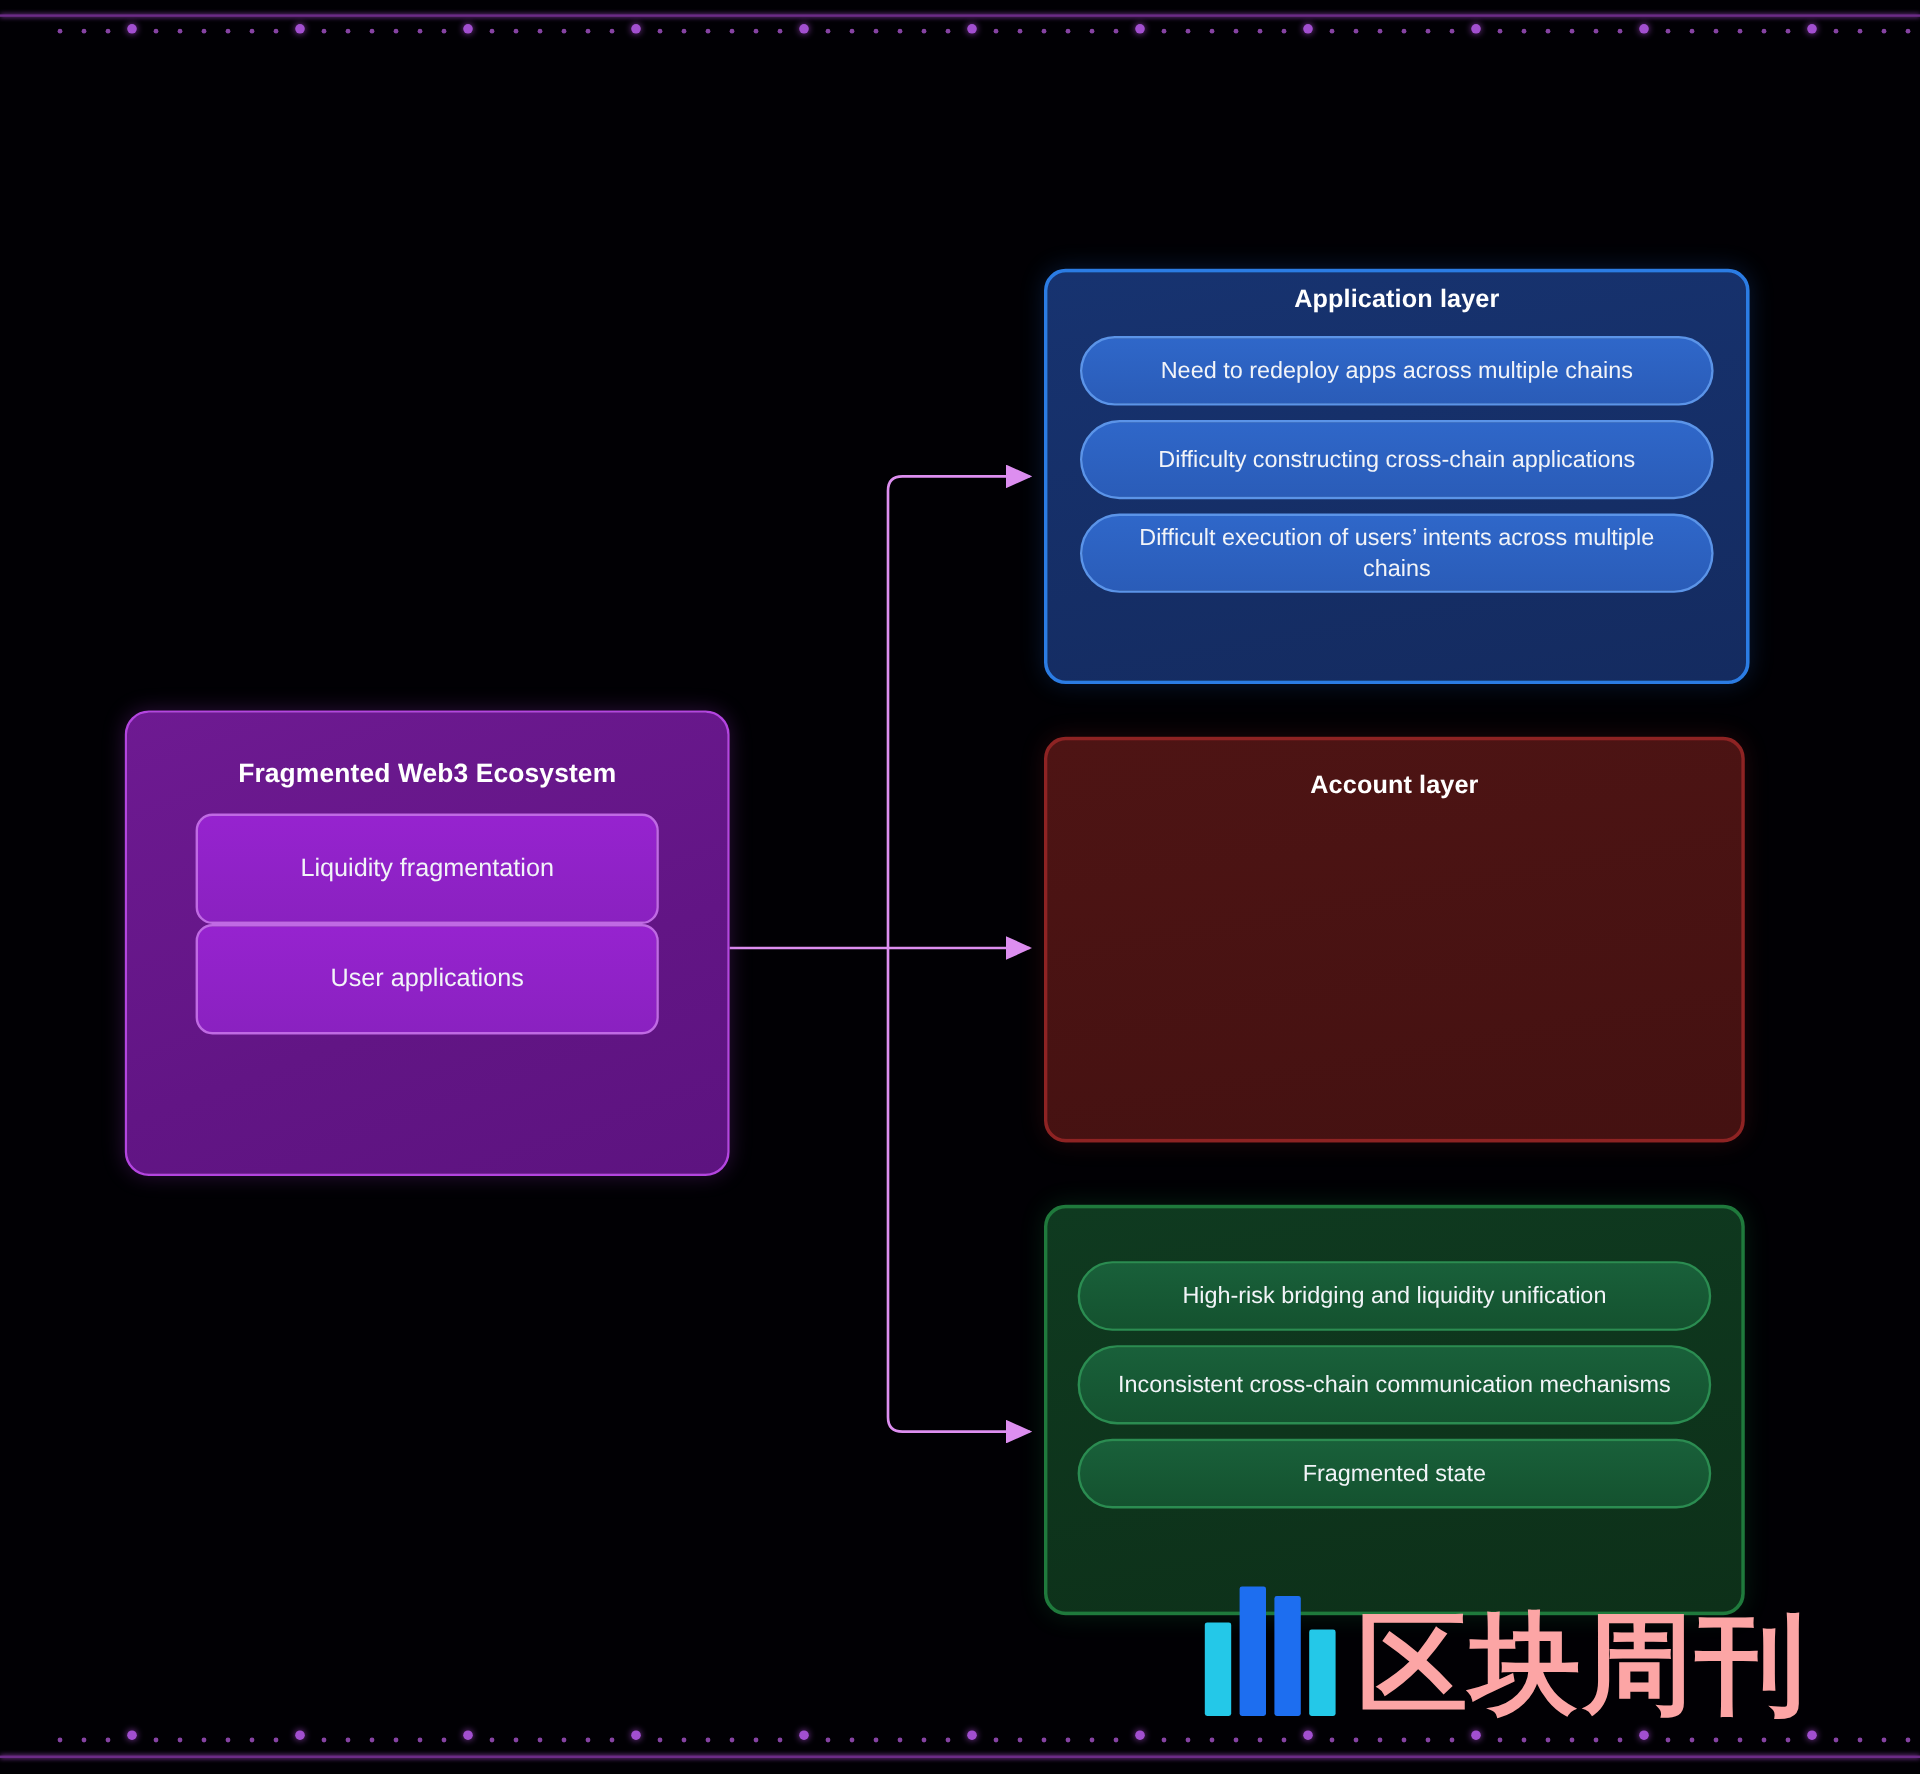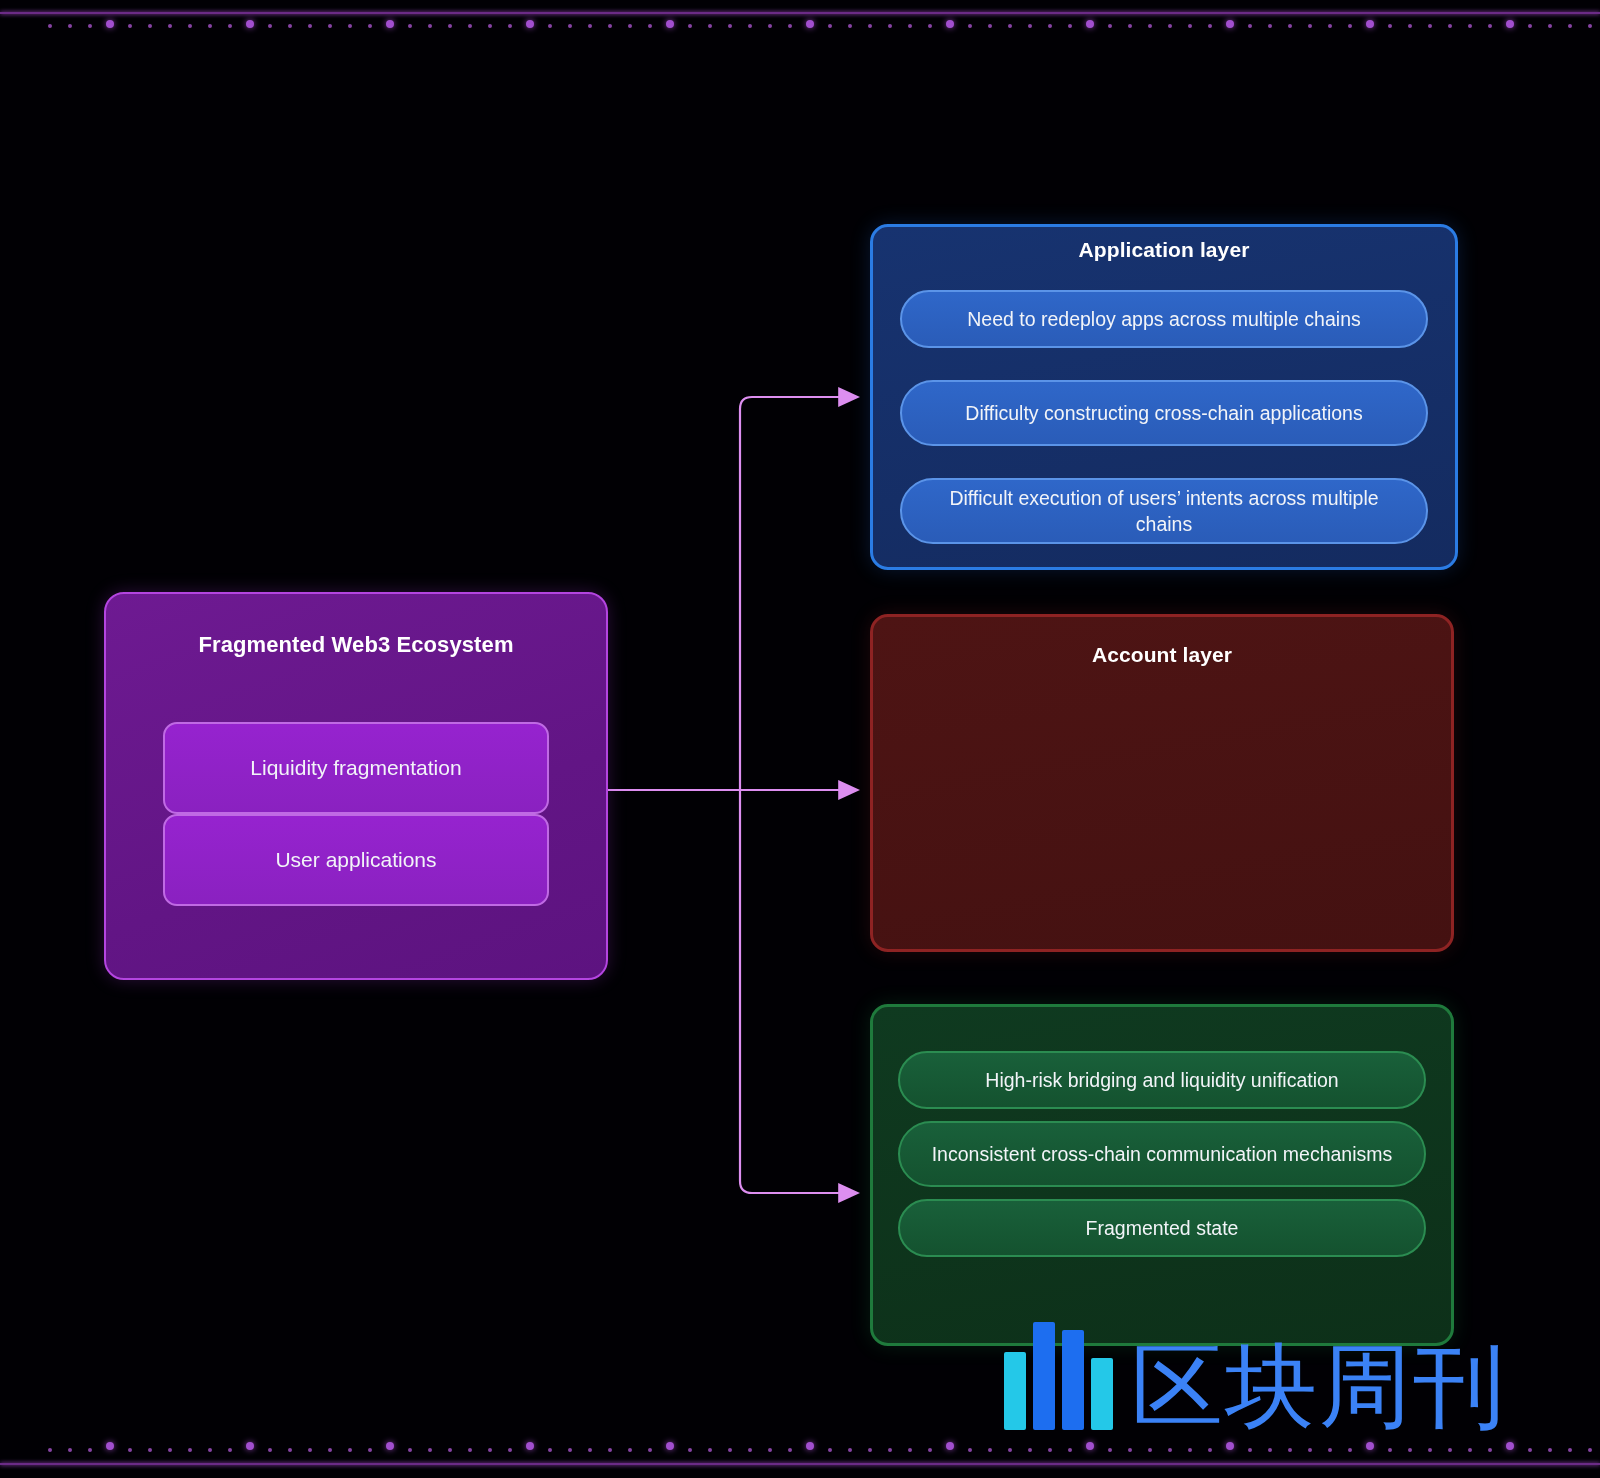--- a/index.html
+++ b/index.html
@@ -111,36 +111,36 @@
   #grp-eco .pill {
     background: linear-gradient(180deg, #9623cf 0%, #8a21c0 100%);
     border: 2px solid #c06ae4;
     width: 386px;
     height: 92px;
     margin: 0 auto;
     border-radius: 14px;
     font-size: 21px;
   }
   #grp-eco .pill:nth-of-type(1) { margin-top: 28px; }
-  #grp-eco .pill:nth-of-type(2) { margin-top: 64px; }
+  #grp-eco .pill:nth-of-type(2) { margin-top: 20px; }
 
   
   #grp-app {
     left: 870px; top: 224px;
     width: 588px; height: 346px;
     background: linear-gradient(170deg, #173370 0%, #142b60 100%);
     border: 3px solid #2b7ce4;
     box-shadow: 0 0 20px rgba(40,110,220,.22);
     padding-top: 11px;
   }
   #grp-app .pill {
     background: linear-gradient(180deg, #2f67c9 0%, #2a5cb8 100%);
     border: 2px solid #5b94e8;
     width: 528px;
-    margin: 10px auto;
+    margin: 0 auto;
   }
 
   
   #grp-acc {
     left: 870px; top: 614px;
     width: 584px; height: 338px;
     background: linear-gradient(170deg, #4e1414 0%, #441111 100%);
     border: 3px solid #8e2323;
     box-shadow: 0 0 20px rgba(160,40,40,.2);
     padding-top: 26px;
@@ -192,23 +192,23 @@
   }
   .wm-bars { display: flex; align-items: flex-end; gap: 7px; height: 108px; }
   .wm-bar { width: 22px; border-radius: 2px; }
   .wm-bar.b1 { height: 78px; background: #24c8e8; }
   .wm-bar.b2 { height: 108px; background: #1d6ef0; }
   .wm-bar.b3 { height: 100px; background: #1d6ef0; }
   .wm-bar.b4 { height: 72px; background: #24c8e8; }
   .wm-text {
     font-family: "DejaVu Sans", sans-serif;
     font-size: 92px;
-    font-weight: 400;
+    font-weight: 700;
     line-height: .95;
-    color: #3b82f6;
+    color: #fca5a5;
     letter-spacing: 2px;
   }
 </style>
 </head>
 <body>
 
 <div id="stage">
 
   <div class="rail-line top"></div>
   <div class="dot-row top" id="dots-top">

